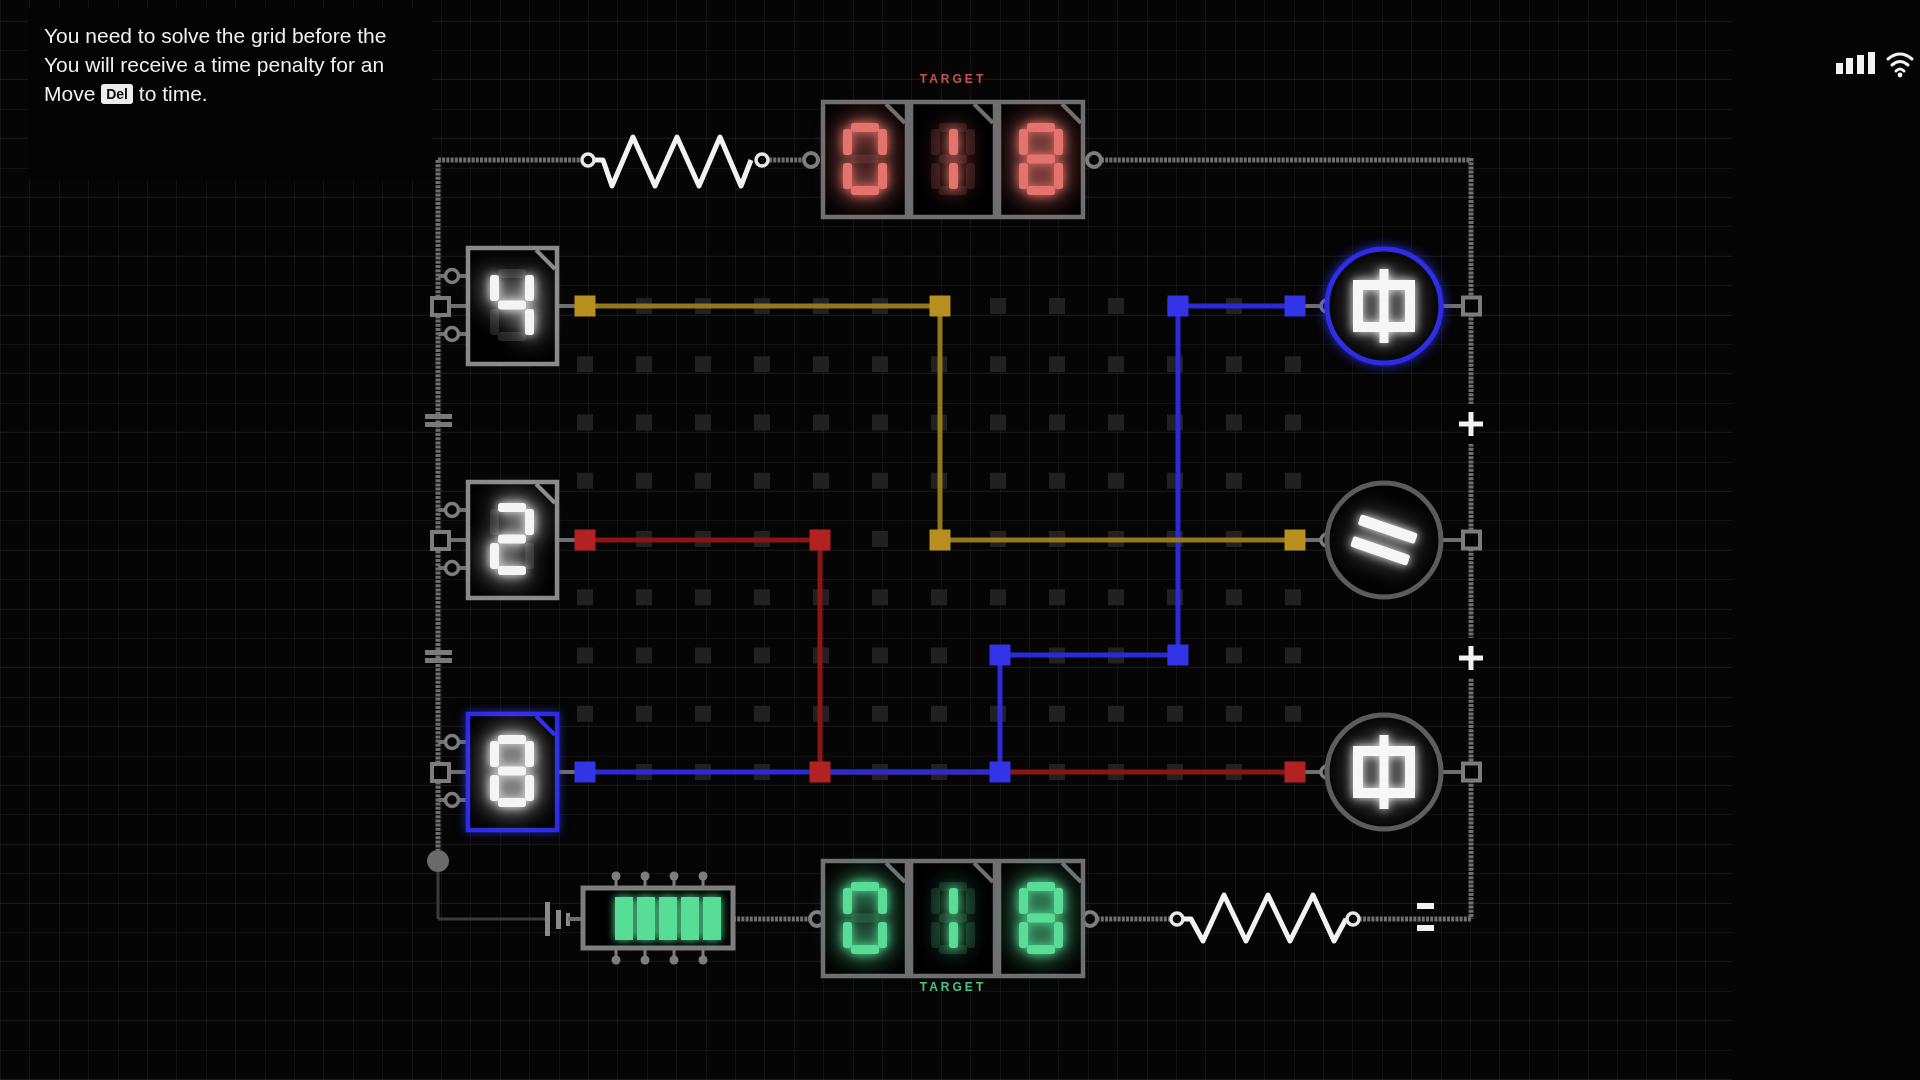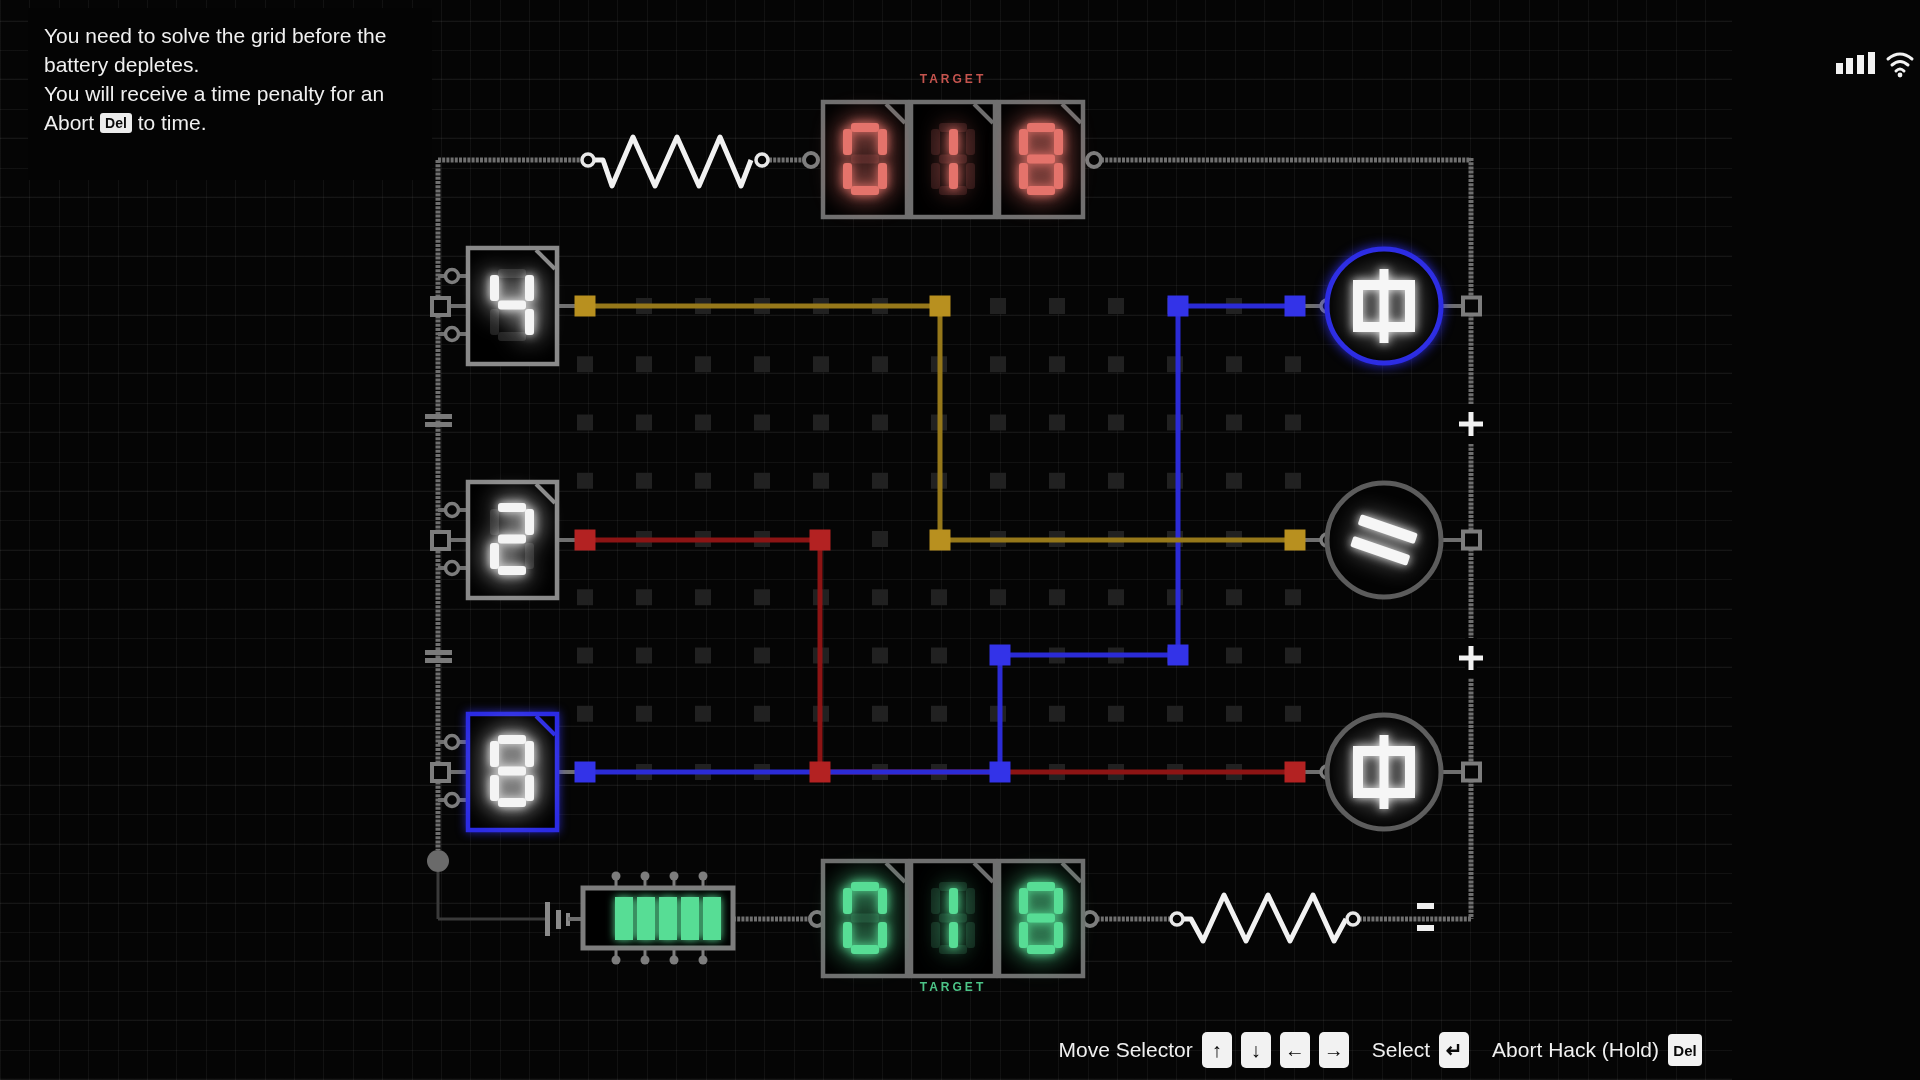--- a/index.html
+++ b/index.html
@@ -479,43 +479,31 @@
           <rect x="637" y="897" width="18" height="43" fill="#57dd95"></rect>
           <rect x="659" y="897" width="18" height="43" fill="#57dd95"></rect>
           <rect x="681" y="897" width="18" height="43" fill="#57dd95"></rect>
           <rect x="703" y="897" width="18" height="43" fill="#57dd95"></rect>
         </g>
       </g>
     </svg>
 
   <div class="panel">
     <div>You need to solve the grid before the</div>
-    <div>battery depletes.</div>
     <div>You will receive a time penalty for an</div>
     <div>
-      <span>Abort</span>
+      <span>Move</span>
       <span class="keycap">Del</span>
       <span>to time.</span>
     </div>
   </div>
 
   <div id="target-label" class="disp-label">TARGET</div>
   <div id="result-label" class="disp-label">TARGET</div>
 
-  <div id="controls">
-    <span class="lbl">Move Selector</span>
-    <span class="kc">↑</span>
-    <span class="kc">↓</span>
-    <span class="kc">←</span>
-    <span class="kc">→</span>
-    <span class="lbl">Select</span>
-    <span class="kc">↵</span>
-    <span class="lbl">Abort Hack (Hold)</span>
-    <span class="kc wide">Del</span>
-  </div>
 
   <svg id="status" width="90" height="36">
     <g fill="#f2f2f2">
       <rect x="4" y="17" width="7" height="11"></rect>
       <rect x="14" y="12" width="7" height="16"></rect>
       <rect x="25" y="9" width="7" height="19"></rect>
       <rect x="36" y="6" width="7" height="22"></rect>
     </g>
     <g fill="none" stroke="#f2f2f2" stroke-width="3" stroke-linecap="round">
       <path d="M 56 13 Q 68 3 80 13"></path>

